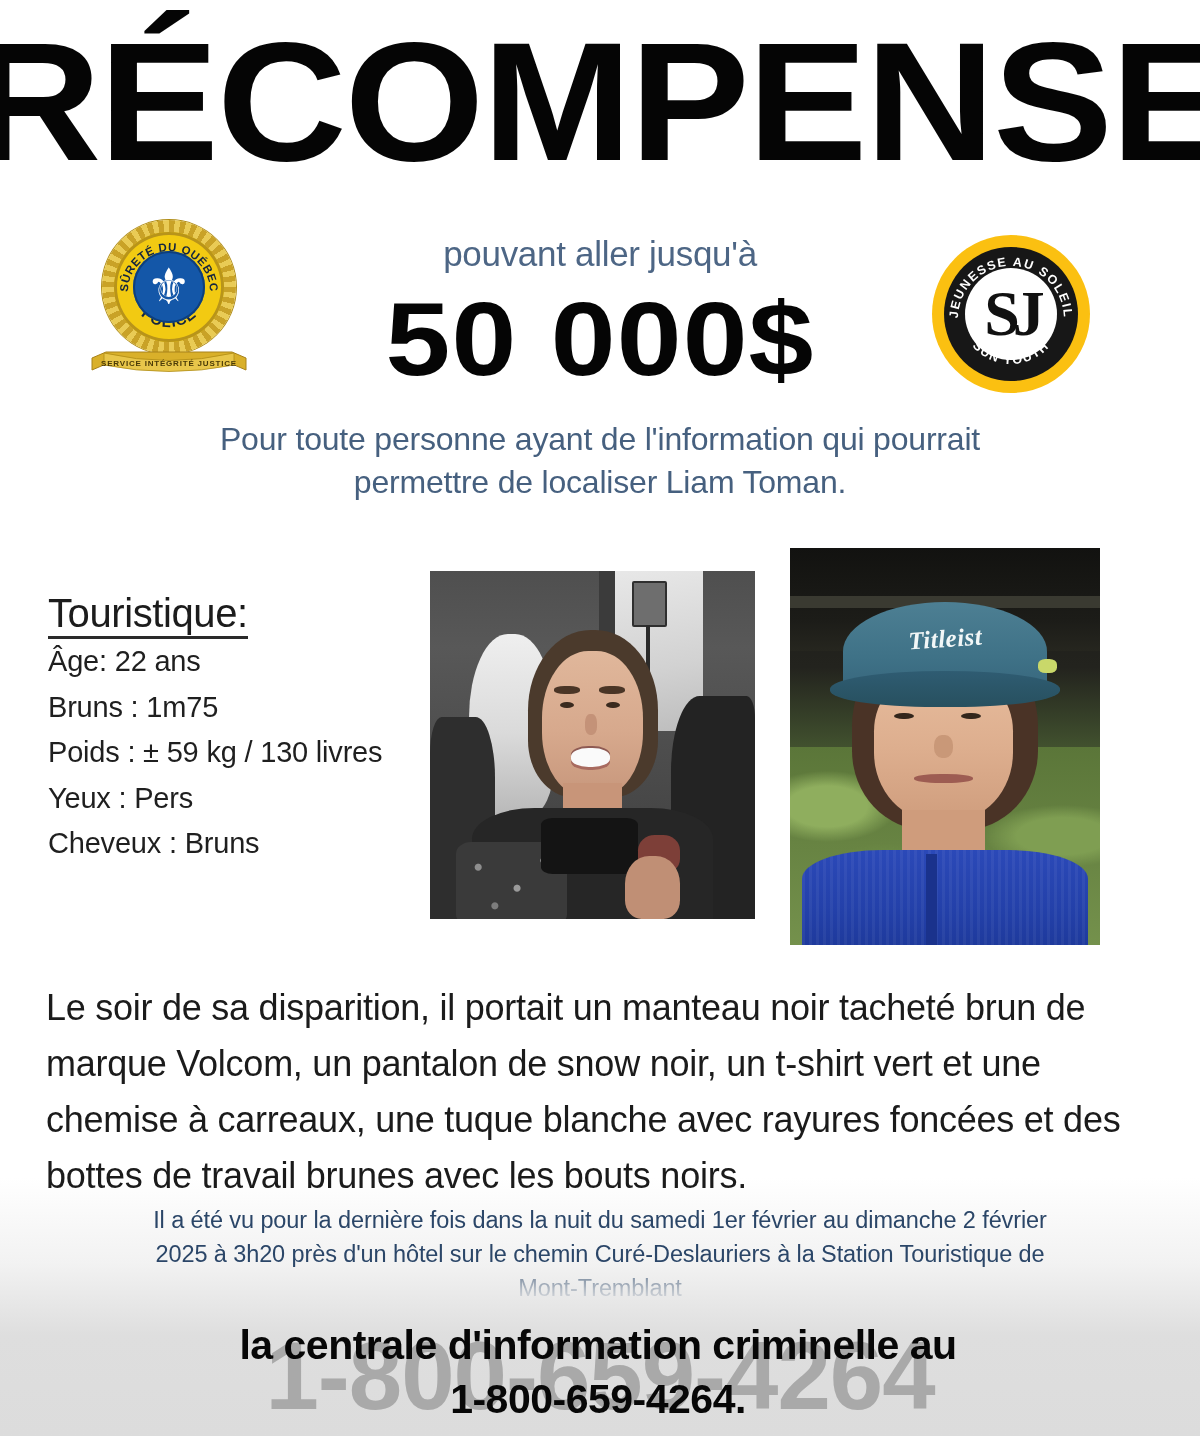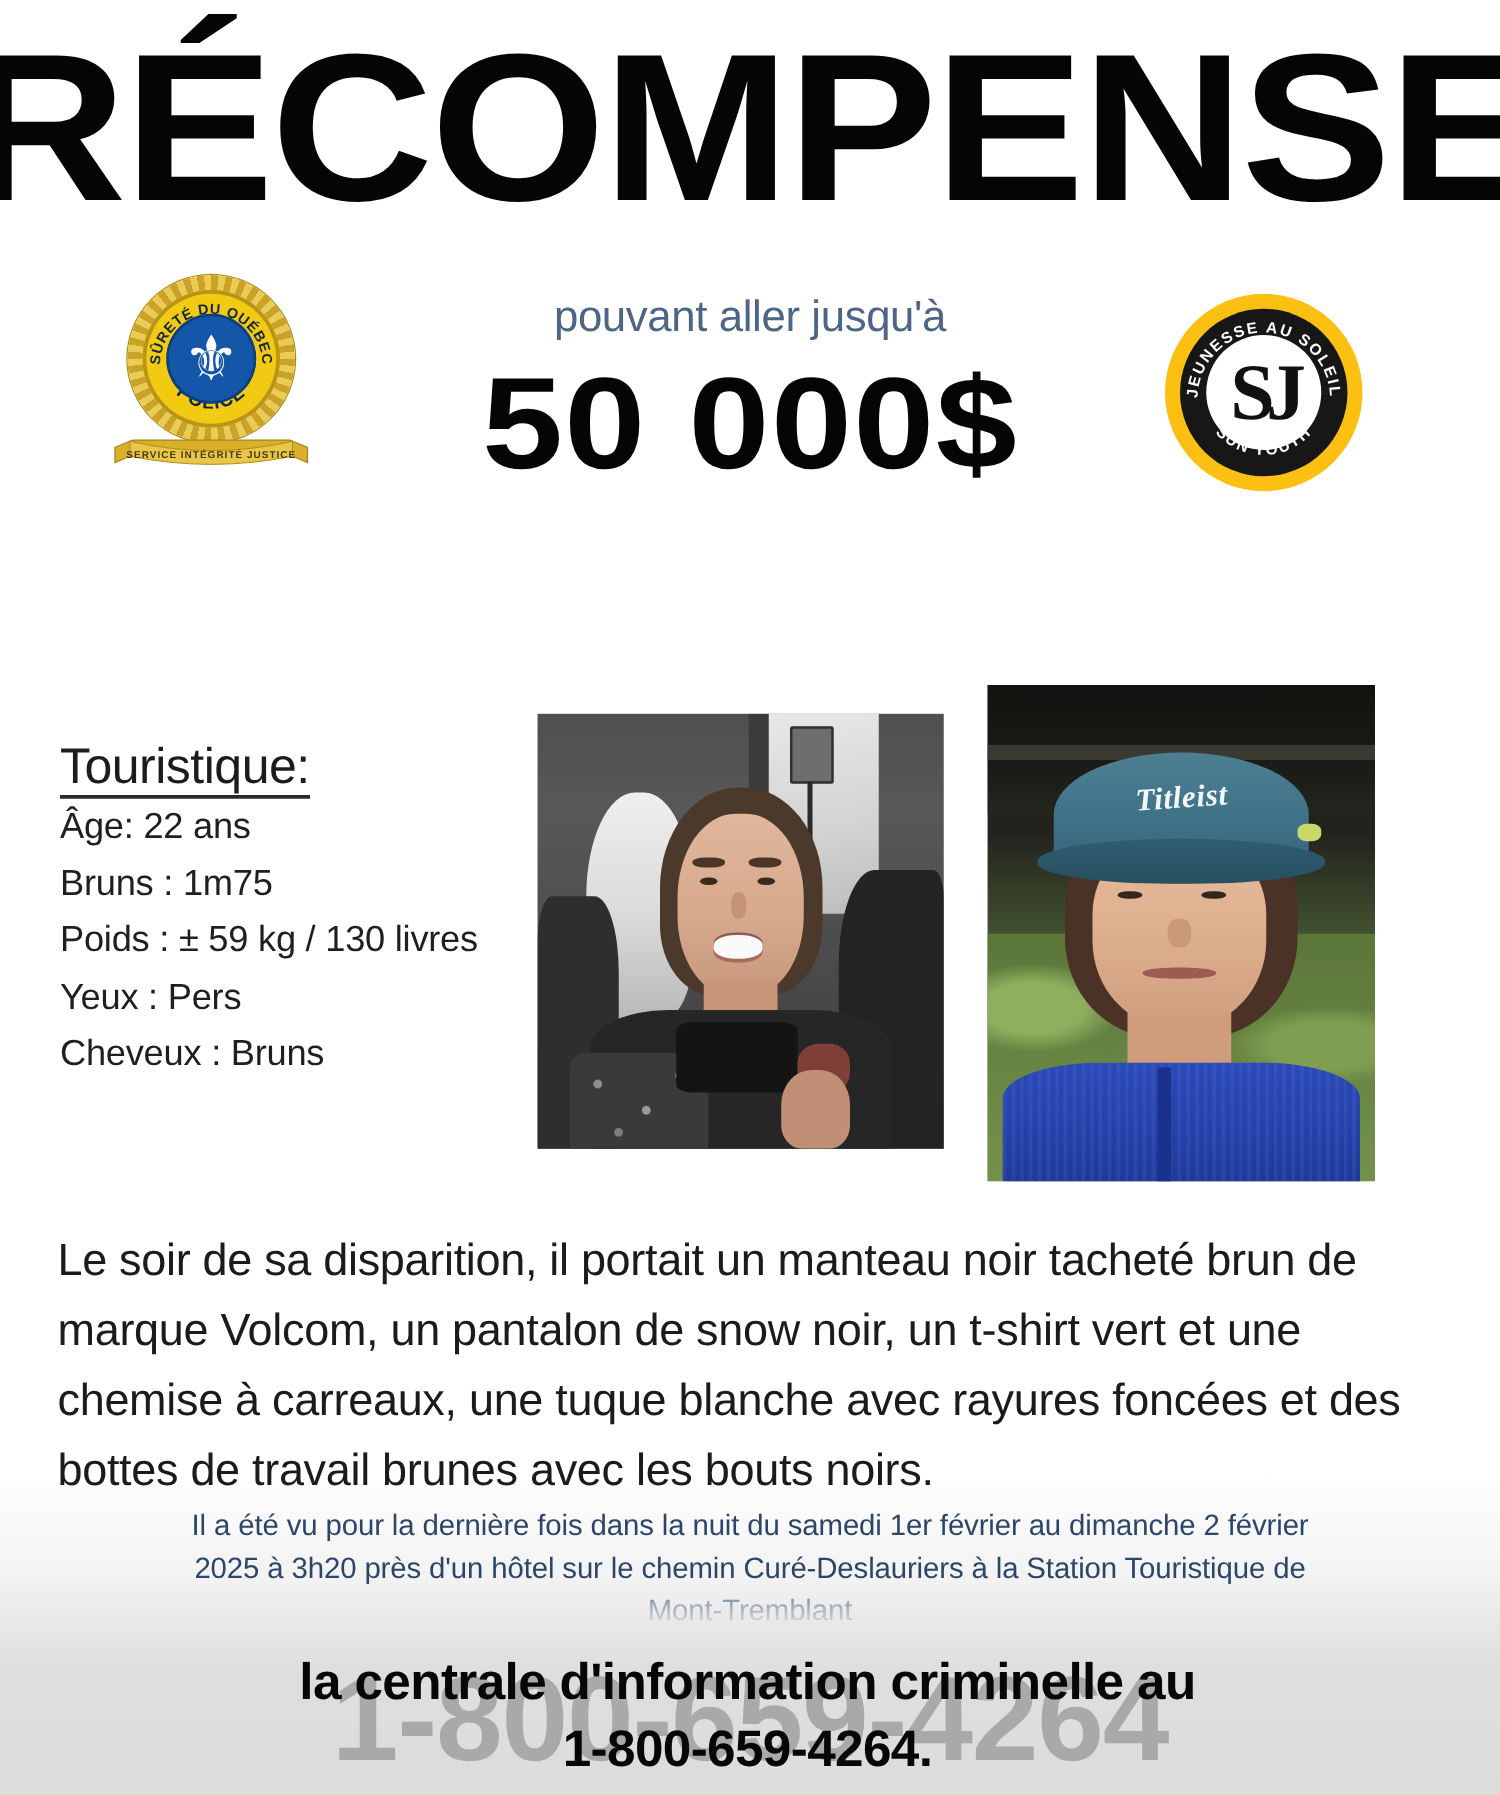--- a/index.html
+++ b/index.html
@@ -515,20 +515,24 @@
           <path id="syTop" d="M 14,72 A 53,53 0 0 1 120,72"></path>
           <path id="syBot" d="M 16,66 A 51,51 0 0 0 118,66"></path>
         </defs>
         <text class="sy-arc-text"><textPath href="#syTop" startOffset="50%" text-anchor="middle">JEUNESSE AU SOLEIL</textPath></text>
         <text class="sy-arc-text"><textPath href="#syBot" startOffset="50%" text-anchor="middle">SUN YOUTH</textPath></text>
       </svg>
     </div>
     <div class="sy-mono">SJ</div>
   </div>
 
+  <div class="lead">
+    <div>Pour toute personne ayant de l'information qui pourrait</div>
+    <div>permettre de localiser Liam Toman.</div>
+  </div>
 
   <div class="desc-block">
     <div class="desc-head">Touristique:</div>
     <div class="desc-list">
       <div class="desc-item">Âge: 22 ans</div>
       <div class="desc-item">Bruns : 1m75</div>
       <div class="desc-item">Poids : ± 59 kg / 130 livres</div>
       <div class="desc-item">Yeux : Pers</div>
       <div class="desc-item">Cheveux : Bruns</div>
     </div>

